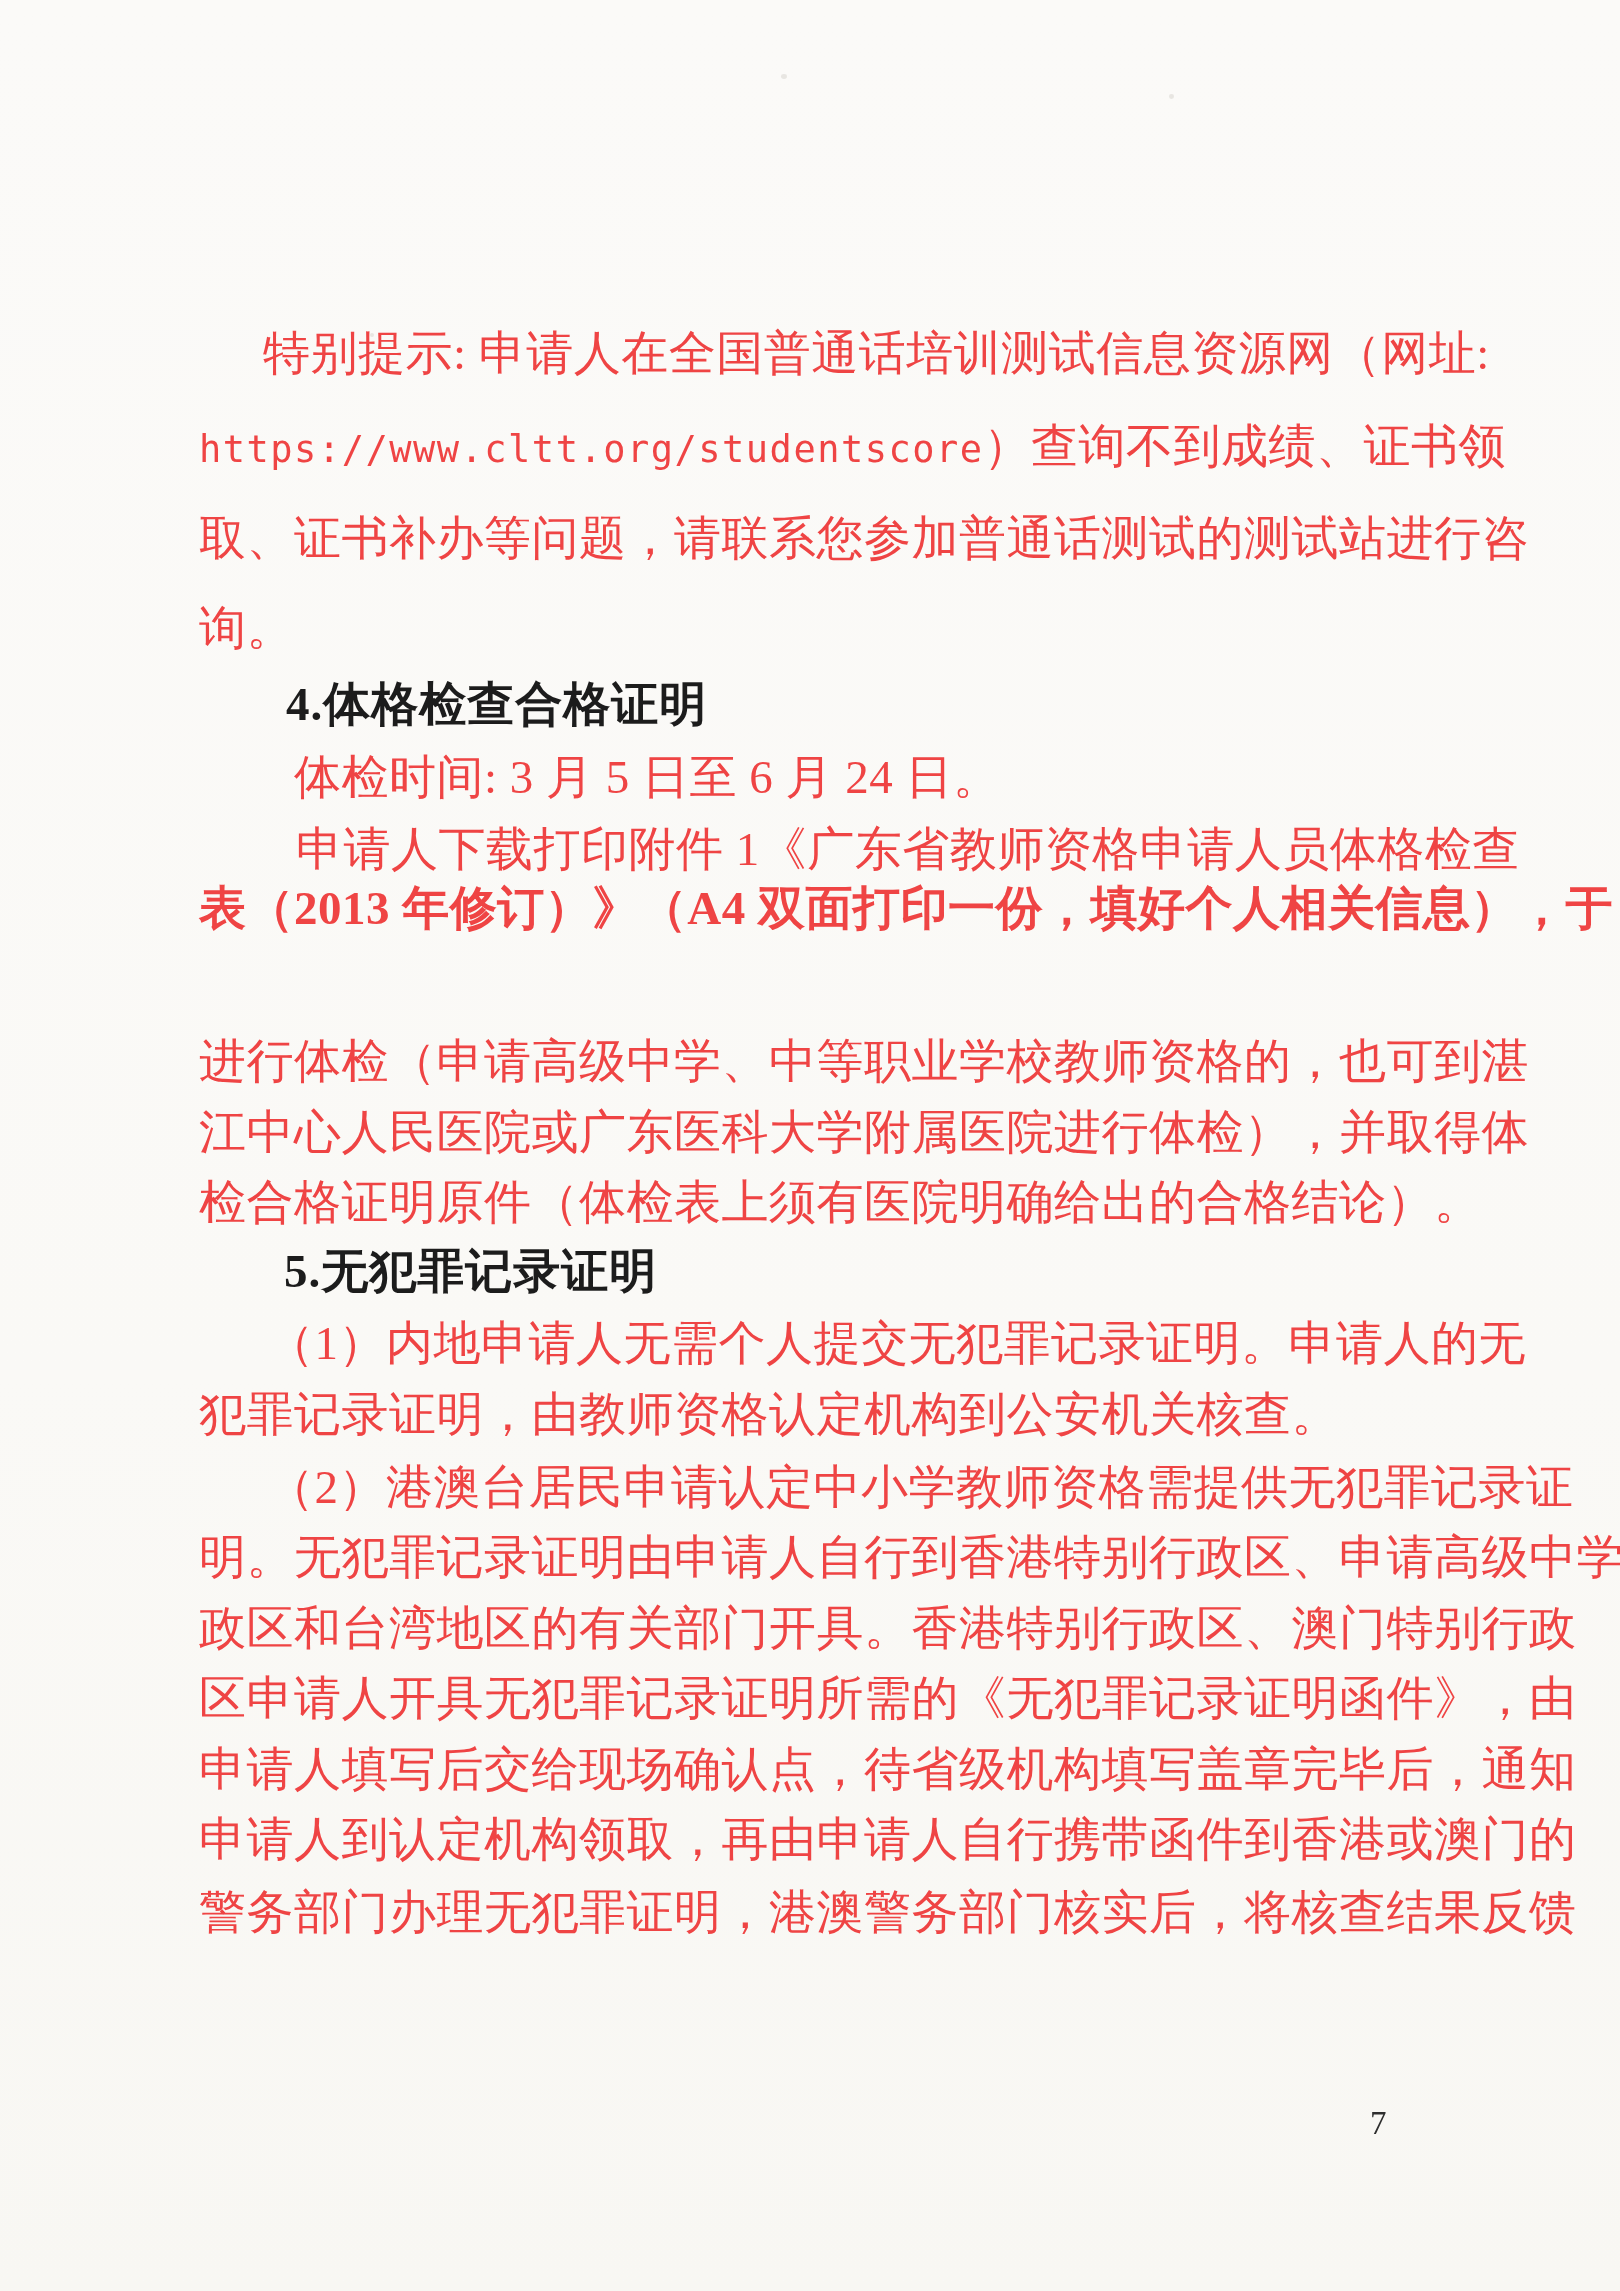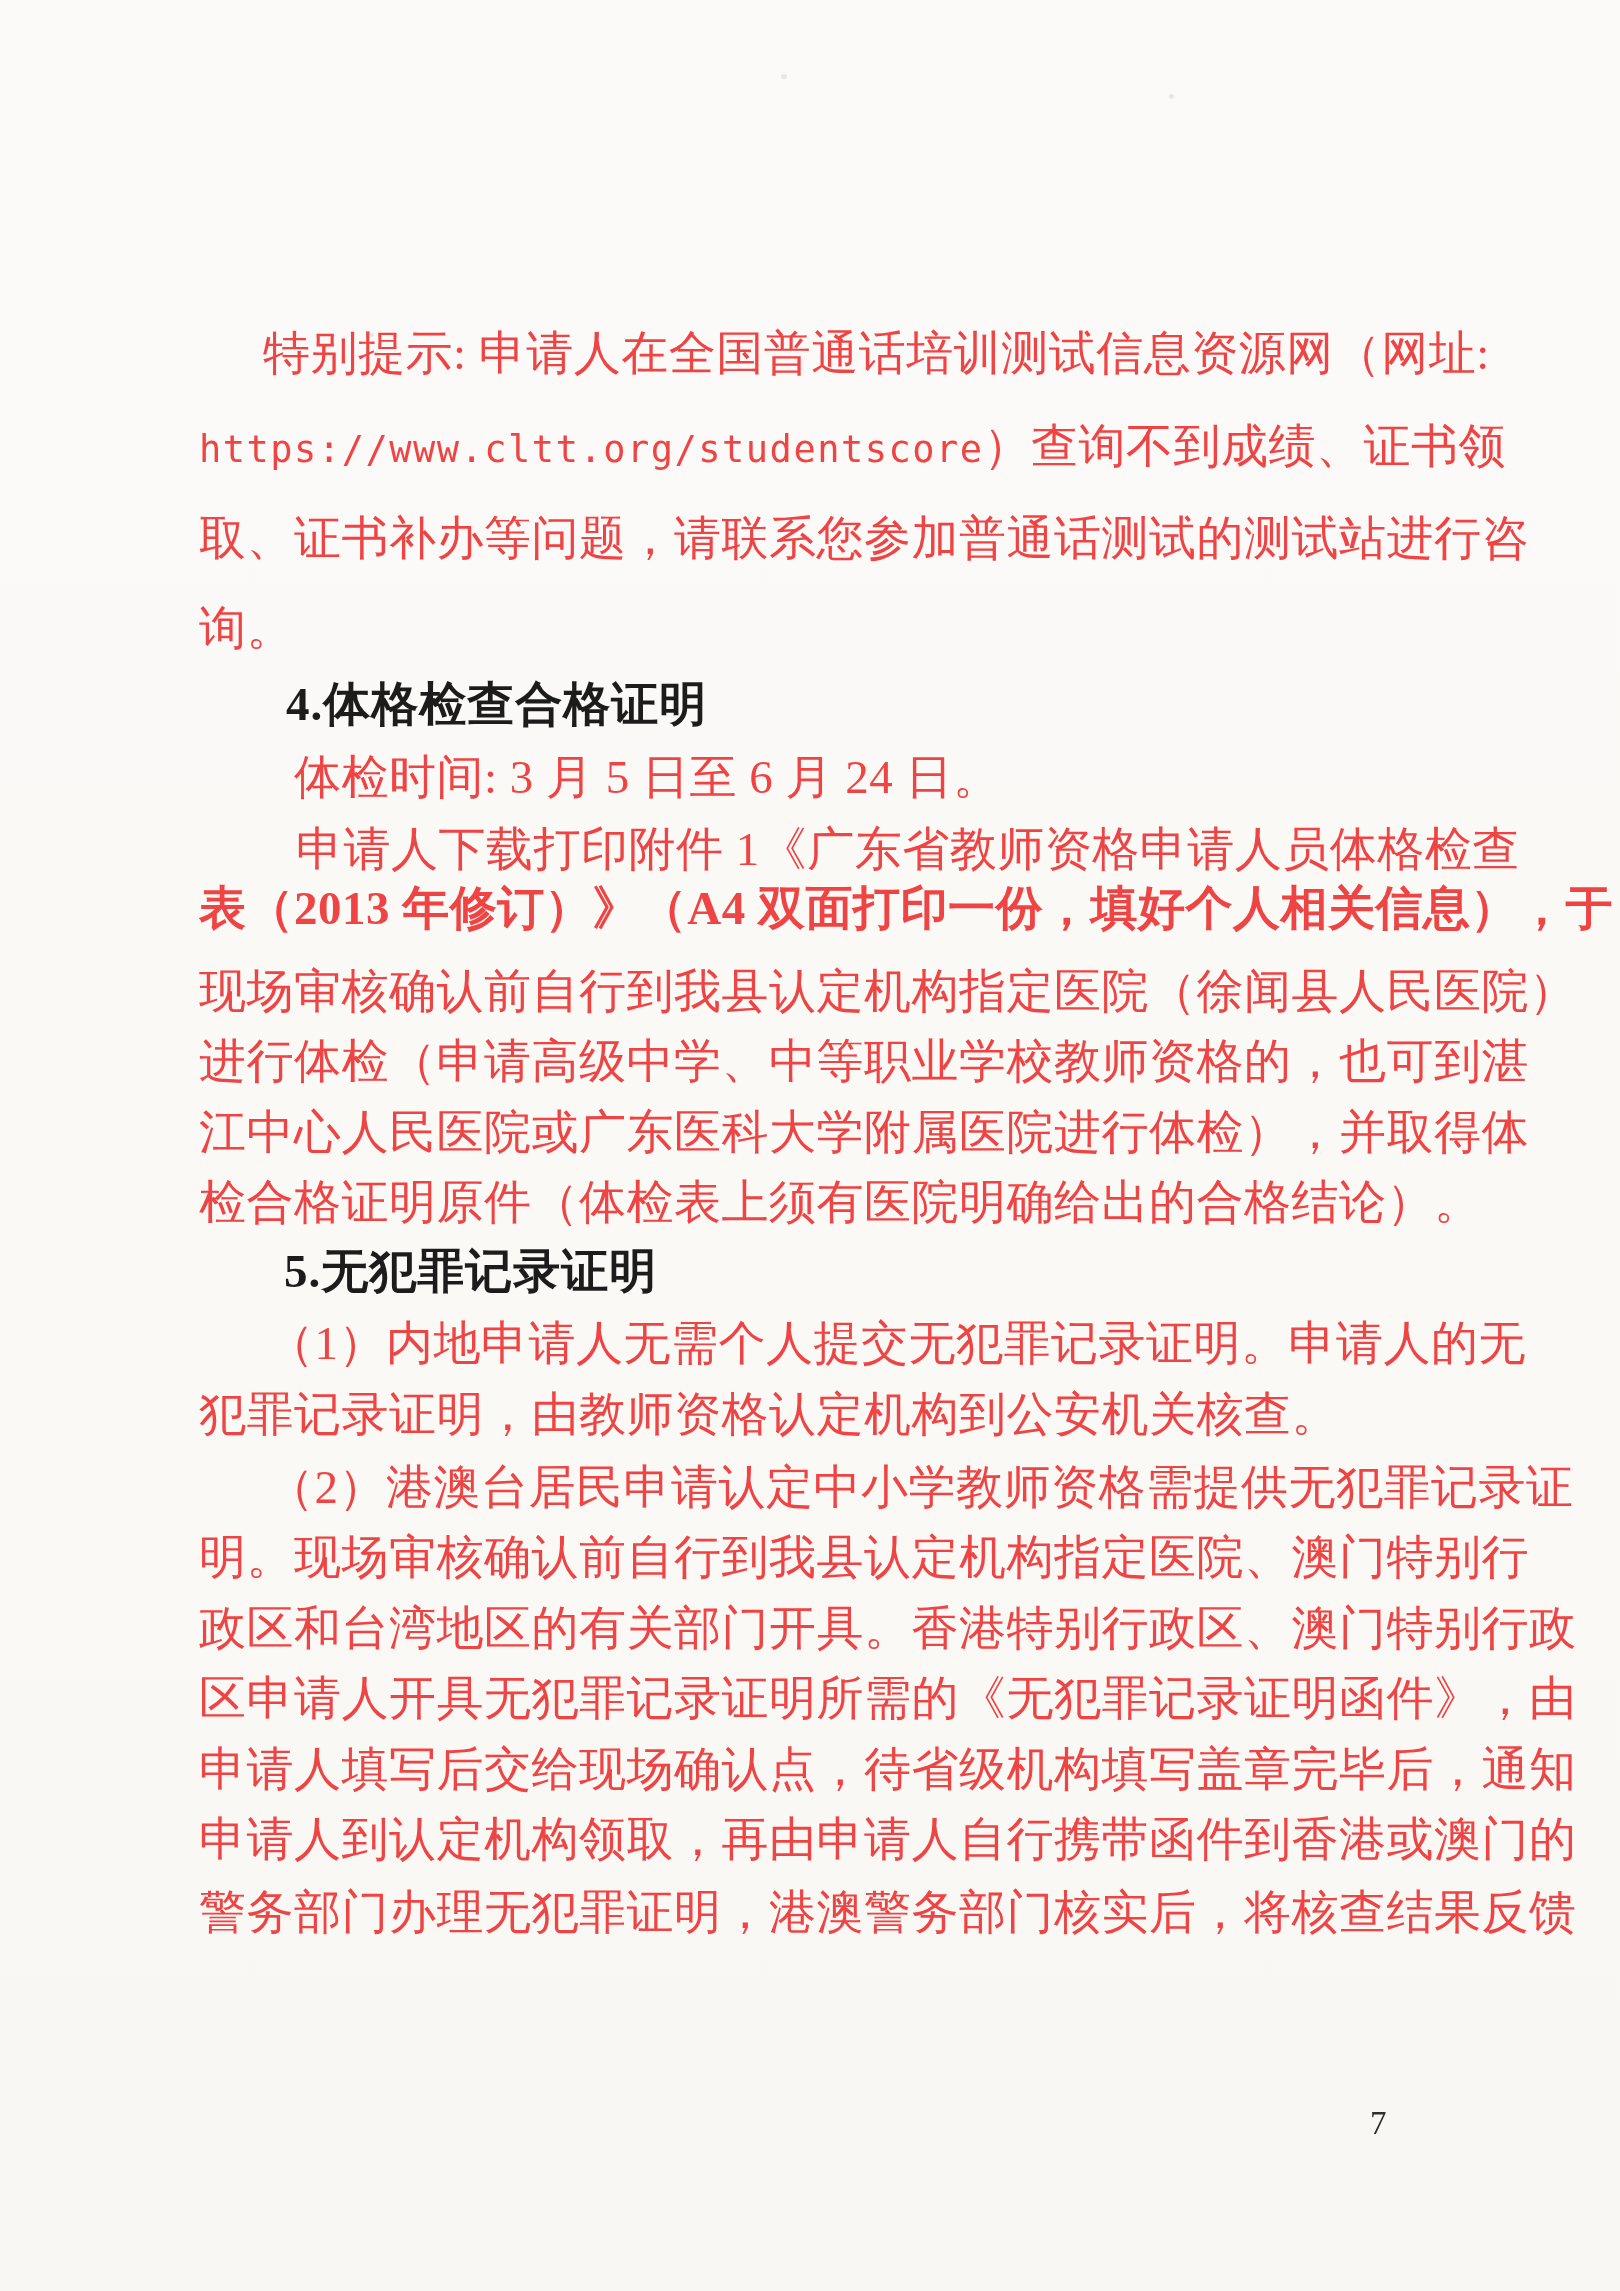--- a/index.html
+++ b/index.html
@@ -59,37 +59,36 @@
   <div class="line" style="left:199px;top:598px;">询。</div>
 
   <div class="line h" style="left:286px;top:674px;">4.体格检查合格证明</div>
 
   <div class="line" style="left:294px;top:747px;">体检时间: 3 月 5 日至 6 月 24 日。</div>
 
   <div class="line j" style="left:284px;top:819px;width:1157px;margin-left:12px;">申请人下载打印附件 1《广东省教师资格申请人员体格检查</div>
 
   <div class="line j" style="left:199px;top:878px;width:1242px;font-weight:bold;">表（2013 年修订）》（A4 双面打印一份，填好个人相关信息），于</div>
 
-  <div class="line j" style="left:199px;top:961px;width:1242px;">现场审核确认前自行到我县认定机构指定医院（徐闻县人民医院）</div>
 
   <div class="line j" style="left:199px;top:1031px;width:1242px;">进行体检（申请高级中学、中等职业学校教师资格的，也可到湛</div>
 
   <div class="line j" style="left:199px;top:1102px;width:1242px;">江中心人民医院或广东医科大学附属医院进行体检），并取得体</div>
 
   <div class="line" style="left:199px;top:1172px;">检合格证明原件（体检表上须有医院明确给出的合格结论）。</div>
 
   <div class="line h" style="left:284px;top:1241px;">5.无犯罪记录证明</div>
 
   <div class="line j" style="left:267px;top:1313px;width:1174px;">（1）内地申请人无需个人提交无犯罪记录证明。申请人的无</div>
 
   <div class="line" style="left:199px;top:1384px;">犯罪记录证明，由教师资格认定机构到公安机关核查。</div>
 
   <div class="line j" style="left:267px;top:1457px;width:1174px;">（2）港澳台居民申请认定中小学教师资格需提供无犯罪记录证</div>
 
-  <div class="line j" style="left:199px;top:1527px;width:1242px;">明。现场审核确认前自行到我县认定机构指定医院、澳门特别行</div>
+  <div class="line j" style="left:199px;top:1527px;width:1242px;">明。无犯罪记录证明由申请人自行到香港特别行政区、申请高级中学</div>
 
   <div class="line j" style="left:199px;top:1598px;width:1242px;">政区和台湾地区的有关部门开具。香港特别行政区、澳门特别行政</div>
 
   <div class="line j" style="left:199px;top:1668px;width:1242px;">区申请人开具无犯罪记录证明所需的《无犯罪记录证明函件》，由</div>
 
   <div class="line j" style="left:199px;top:1739px;width:1242px;">申请人填写后交给现场确认点，待省级机构填写盖章完毕后，通知</div>
 
   <div class="line j" style="left:199px;top:1809px;width:1242px;">申请人到认定机构领取，再由申请人自行携带函件到香港或澳门的</div>
 
   <div class="line j" style="left:199px;top:1882px;width:1242px;">警务部门办理无犯罪证明，港澳警务部门核实后，将核查结果反馈</div>

